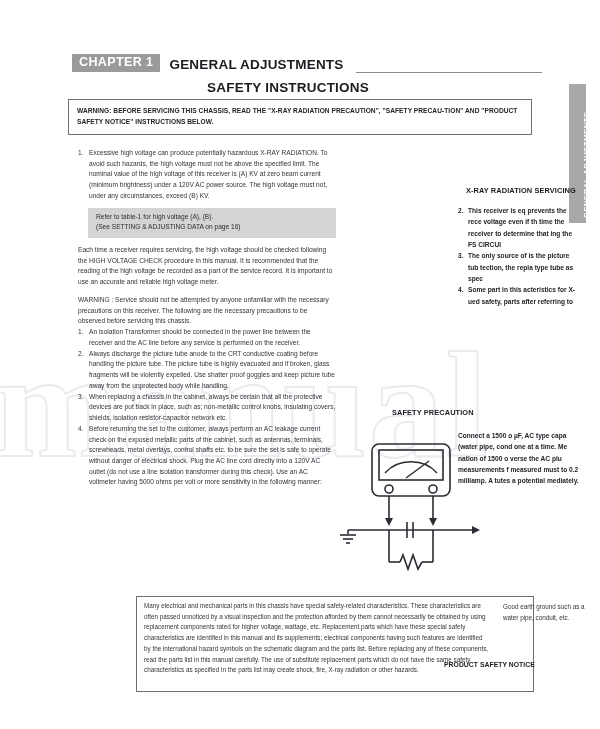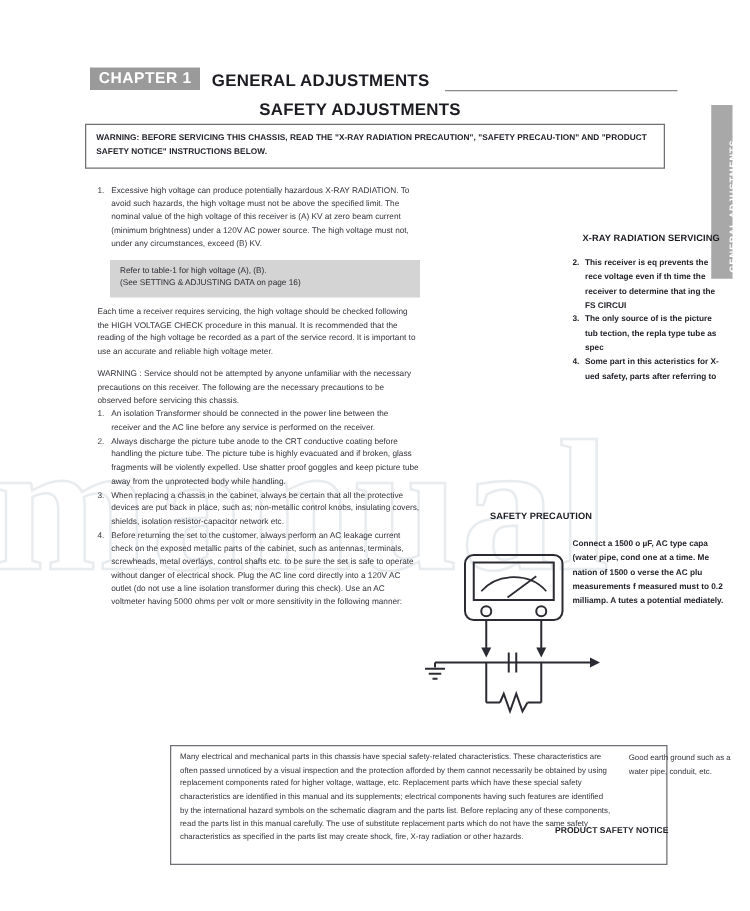--- a/index.html
+++ b/index.html
@@ -149,21 +149,21 @@
   <div class="watermark">manual</div>
 
   <div class="layer">
 
     <div class="chapter-row">
       <div class="chapter-badge">CHAPTER 1</div>
       <div class="chapter-title">GENERAL ADJUSTMENTS</div>
       <div class="chapter-rule"></div>
     </div>
 
-    <div class="section-title">SAFETY ADJUSTMENTS</div>
+    <div class="section-title">SAFETY INSTRUCTIONS</div>
 
     <div class="warning-box">WARNING: BEFORE SERVICING THIS CHASSIS, READ THE "X-RAY RADIATION PRECAUTION", "SAFETY PRECAU-TION" AND "PRODUCT SAFETY NOTICE" INSTRUCTIONS BELOW.</div>
 
     <div class="side-tab">
       <span>GENERAL ADJUSTMENTS</span>
     </div>
 
     <div class="col-left">
 
       <div class="num-item">

